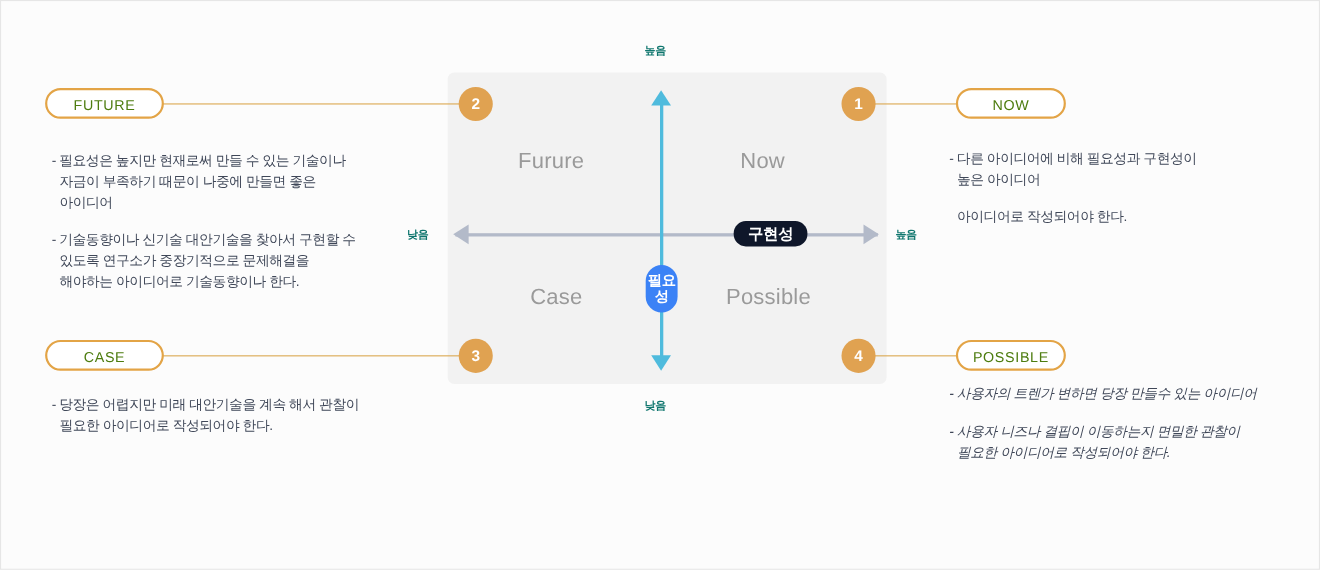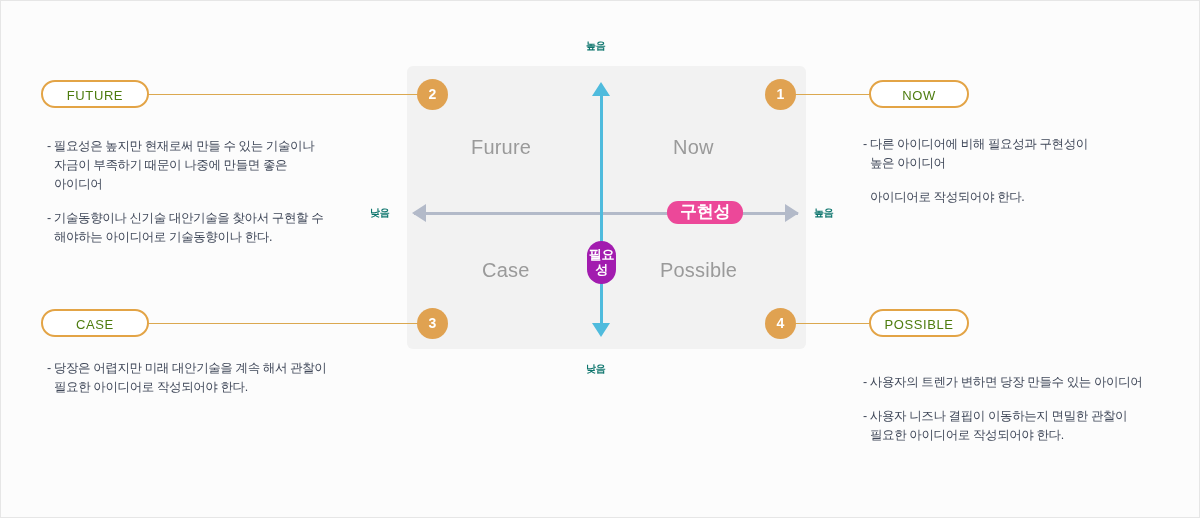--- a/index.html
+++ b/index.html
@@ -88,34 +88,34 @@
     border-right: 9px solid transparent;
     border-top: 14px solid #4fbbdd;
   }
 
   
   .pill-h {
     position: absolute;
     left: 666px;
     top: 200px;
     padding: 3px 13px 4px 13px;
-    background: #ec4899;
+    background: #0f172a;
     color: #ffffff;
     border-radius: 11px;
-    font-size: 17px;
+    font-size: 14px;
     font-weight: bold;
     line-height: 16px;
     letter-spacing: -0.3px;
   }
   .pill-v {
     position: absolute;
     left: 586px;
     top: 240px;
     width: 29px;
-    background: #a21caf;
+    background: #3b82f6;
     color: #ffffff;
     border-radius: 15px;
     font-size: 13px;
     font-weight: bold;
     text-align: center;
     padding: 6px 0 7px 0;
     line-height: 15px;
     letter-spacing: -0.3px;
   }
 
@@ -204,21 +204,21 @@
     line-height: 19px;
   }
   .desc .para { margin-bottom: 15px; }
   .desc .para:last-child { margin-bottom: 0; }
   .desc .line { white-space: nowrap; display: block; }
   .desc .line.indent { padding-left: 7px; }
 
   .desc-future   { left: 46px;  top: 136px; }
   .desc-case     { left: 46px;  top: 358px; }
   .desc-now      { left: 862px; top: 122px; margin-top: 12px; }
-  .desc-possible { left: 862px; top: 372px; }
+  .desc-possible { left: 862px; top: 348px; font-style: italic; }
 </style>
 </head>
 <body>
 
 <div id="page">
 
   <div class="matrix-panel"></div>
 
   <div class="quad quad-future">Furure</div>
   <div class="quad quad-now">Now</div>
@@ -256,20 +256,21 @@
   <div class="tag tag-possible">POSSIBLE</div>
 
   <div class="desc desc-future">
     <div class="para">
       <span class="line">- 필요성은 높지만 현재로써 만들 수 있는 기술이나</span>
       <span class="line indent">자금이 부족하기 때문이 나중에 만들면 좋은</span>
       <span class="line indent">아이디어</span>
     </div>
     <div class="para">
       <span class="line">- 기술동향이나 신기술 대안기술을 찾아서 구현할 수</span>
+      <span class="line indent">있도록 연구소가 중장기적으로  문제해결을</span>
       <span class="line indent">해야하는 아이디어로 기술동향이나 한다.</span>
     </div>
   </div>
 
   <div class="desc desc-case">
     <div class="para">
       <span class="line">- 당장은 어렵지만 미래 대안기술을 계속 해서 관찰이</span>
       <span class="line indent">필요한 아이디어로 작성되어야 한다.</span>
     </div>
   </div>

